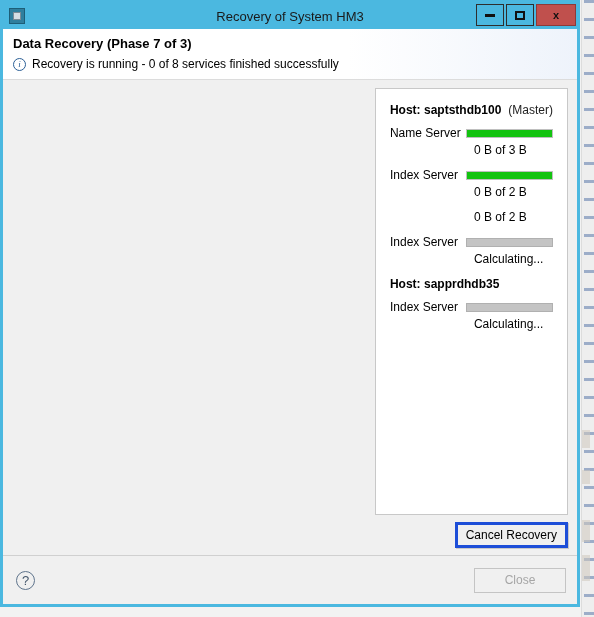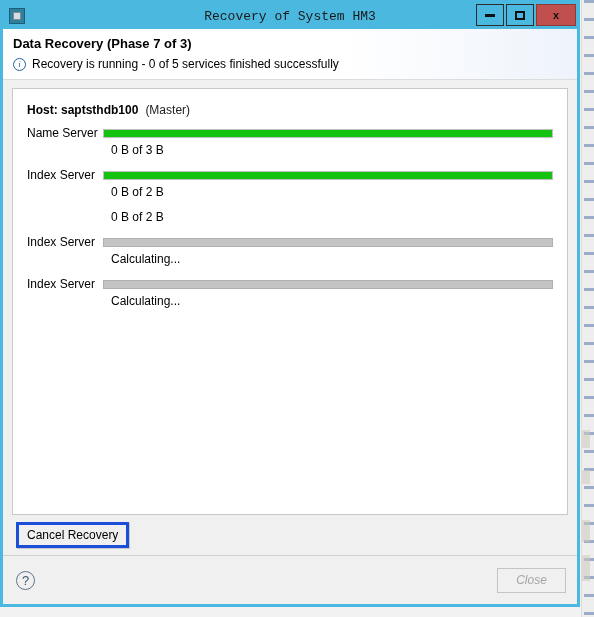--- a/index.html
+++ b/index.html
@@ -95,21 +95,21 @@
     border: 1px solid #7b8b96;
     box-sizing: border-box;
   }
   .titlebar .title-text {
     position: absolute;
     left: 0;
     right: 0;
     text-align: center;
     font-size: 13px;
     color: #1a1a1a;
-    font-family: Liberation Mono, monospace;
+    font-family: Liberation Sans, sans-serif;
     pointer-events: none;
   }
   .titlebar .win-buttons {
     margin-left: auto;
     display: flex;
     align-items: stretch;
     height: 24px;
     padding-right: 1px;
   }
   .winbtn {
@@ -184,20 +184,21 @@
 
   
   .body-area {
     flex: 1 1 auto;
     background: #f0f0f0;
     padding: 8px 9px 0 9px;
     box-sizing: border-box;
     display: flex;
     flex-direction: column;
     min-height: 0;
+    align-items: flex-end;
   }
   .panel {
     flex: 1 1 auto;
     background: #ffffff;
     border: 1px solid #c8c8c8;
     box-sizing: border-box;
     padding: 14px 14px 10px 14px;
     overflow: hidden;
   }
 
@@ -287,28 +288,27 @@
     border-radius: 50%;
     box-sizing: border-box;
     color: #44566b;
     font-size: 13px;
     line-height: 17px;
     text-align: center;
     font-family: "Liberation Sans", sans-serif;
   }
   .footer .spacer { flex: 1 1 auto; }
   .btn-close {
-    width: 69px;
+    width: 92px;
     height: 25px;
     font-size: 12px;
     background: #f0f0f0;
     border: 1px solid #c4c4c4;
     color: #a6a6a6;
     font-family: "Liberation Sans", sans-serif;
-    font-style: italic;
   }
 </style>
 </head>
 <body>
 
 <div id="backdrop">
   <div class="bg-scroll"></div>
   <div class="bg-dots"></div>
   <div class="bg-blur-block" style="top:430px;height:18px;"></div>
   <div class="bg-blur-block" style="top:470px;height:14px;"></div>
@@ -329,21 +329,21 @@
         <span class="max-glyph"></span>
       </div>
       <div class="winbtn close">x</div>
     </div>
   </div>
 
   <div class="header">
     <div class="h-title">Data Recovery (Phase 7 of 3)</div>
     <div class="h-status">
       <span class="info-icon">i</span>
-      <span>Recovery is running - 0 of 5 services finished successfully</span>
+      <span>Recovery is running - 0 of 8 services finished successfully</span>
     </div>
   </div>
 
   <div class="body-area">
     <div class="panel" id="host-panel">
         <div class="host-group">
           <div class="host-title"><span class="host-label">Host:</span> <span class="host-name">saptsthdb100</span><span class="host-role">(Master)</span></div>
           <div class="svc-row">
             <div class="svc-name">Name Server</div>
             <div class="pbar">
@@ -361,20 +361,21 @@
           <div class="svc-sub">0 B of 2 B</div>
         </div>
         <div class="host-group">
           <div class="svc-row">
             <div class="svc-name">Index Server</div>
             <div class="pbar indeterminate"></div>
           </div>
           <div class="svc-sub">Calculating...</div>
         </div>
         <div class="host-group">
+          <div class="host-title"><span class="host-label">Host:</span> <span class="host-name">sapprdhdb35</span></div>
           <div class="svc-row">
             <div class="svc-name">Index Server</div>
             <div class="pbar indeterminate"></div>
           </div>
           <div class="svc-sub">Calculating...</div>
         </div>
       </div>
 
     <div class="cancel-strip">
       <button class="btn">Cancel Recovery</button>

